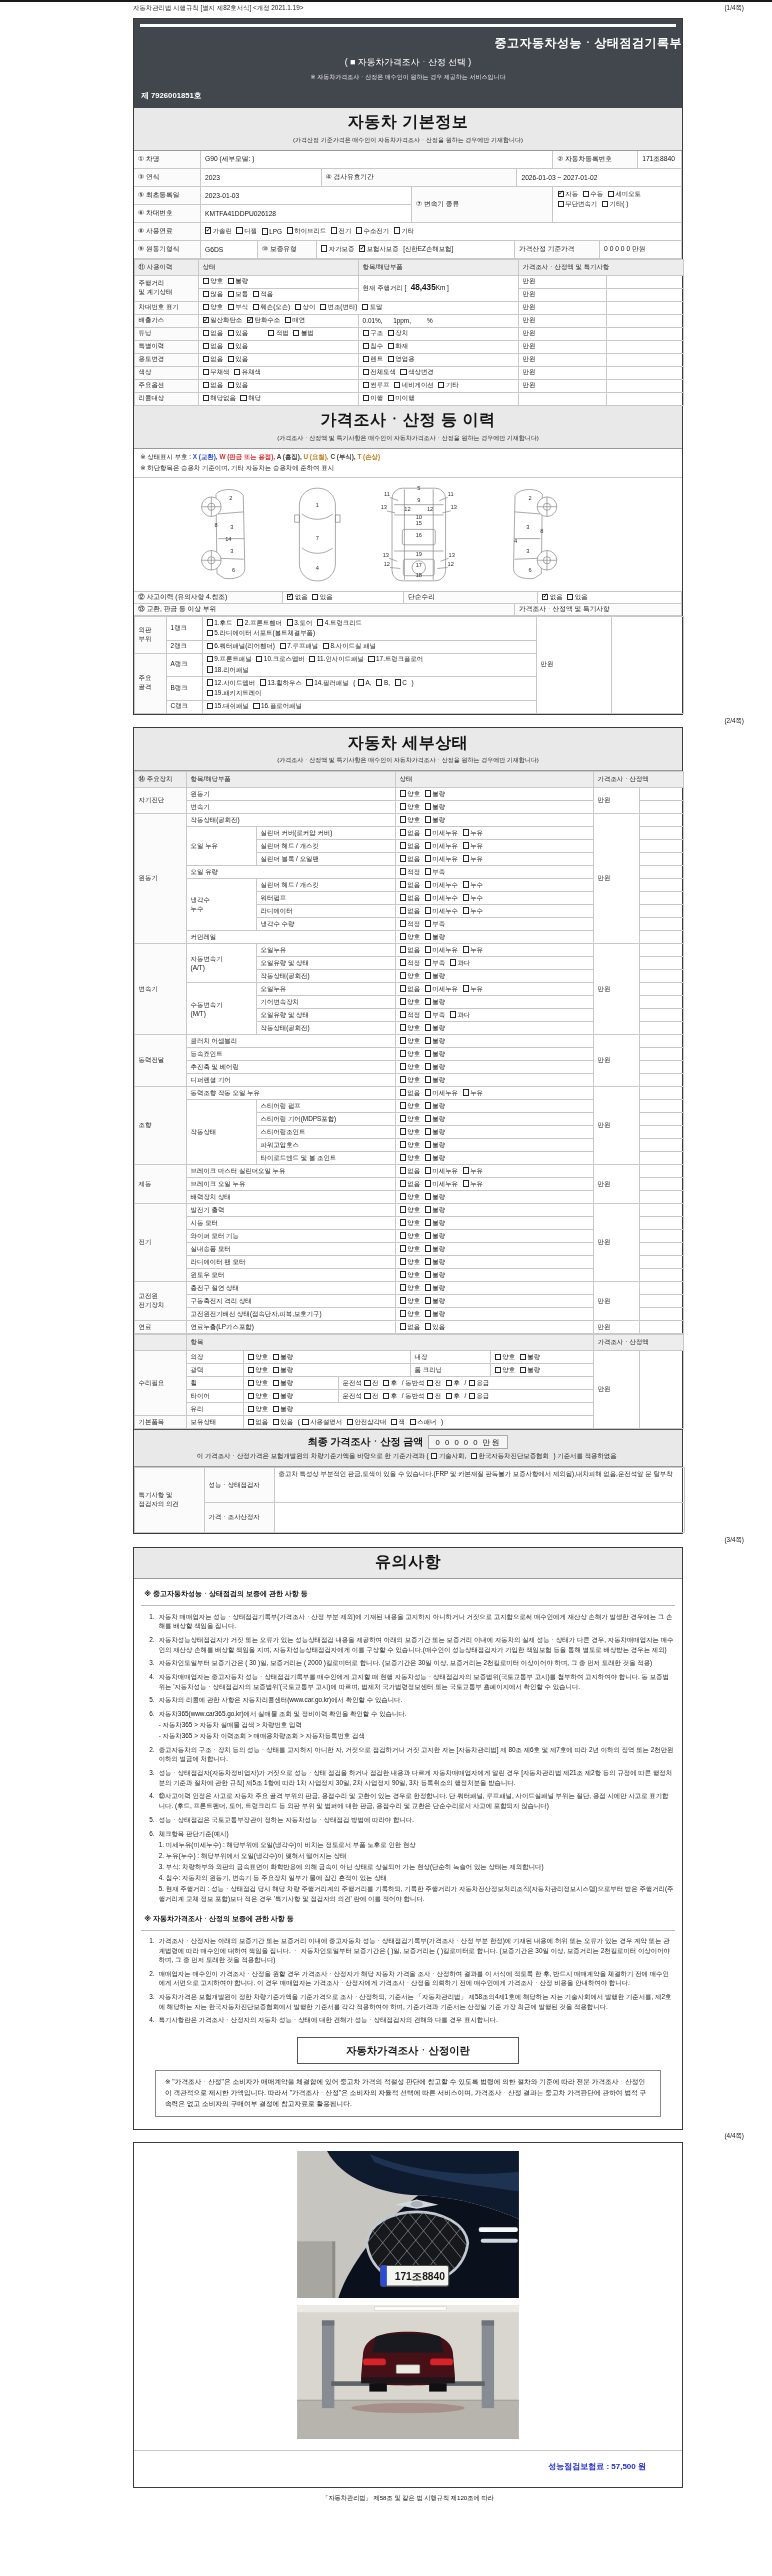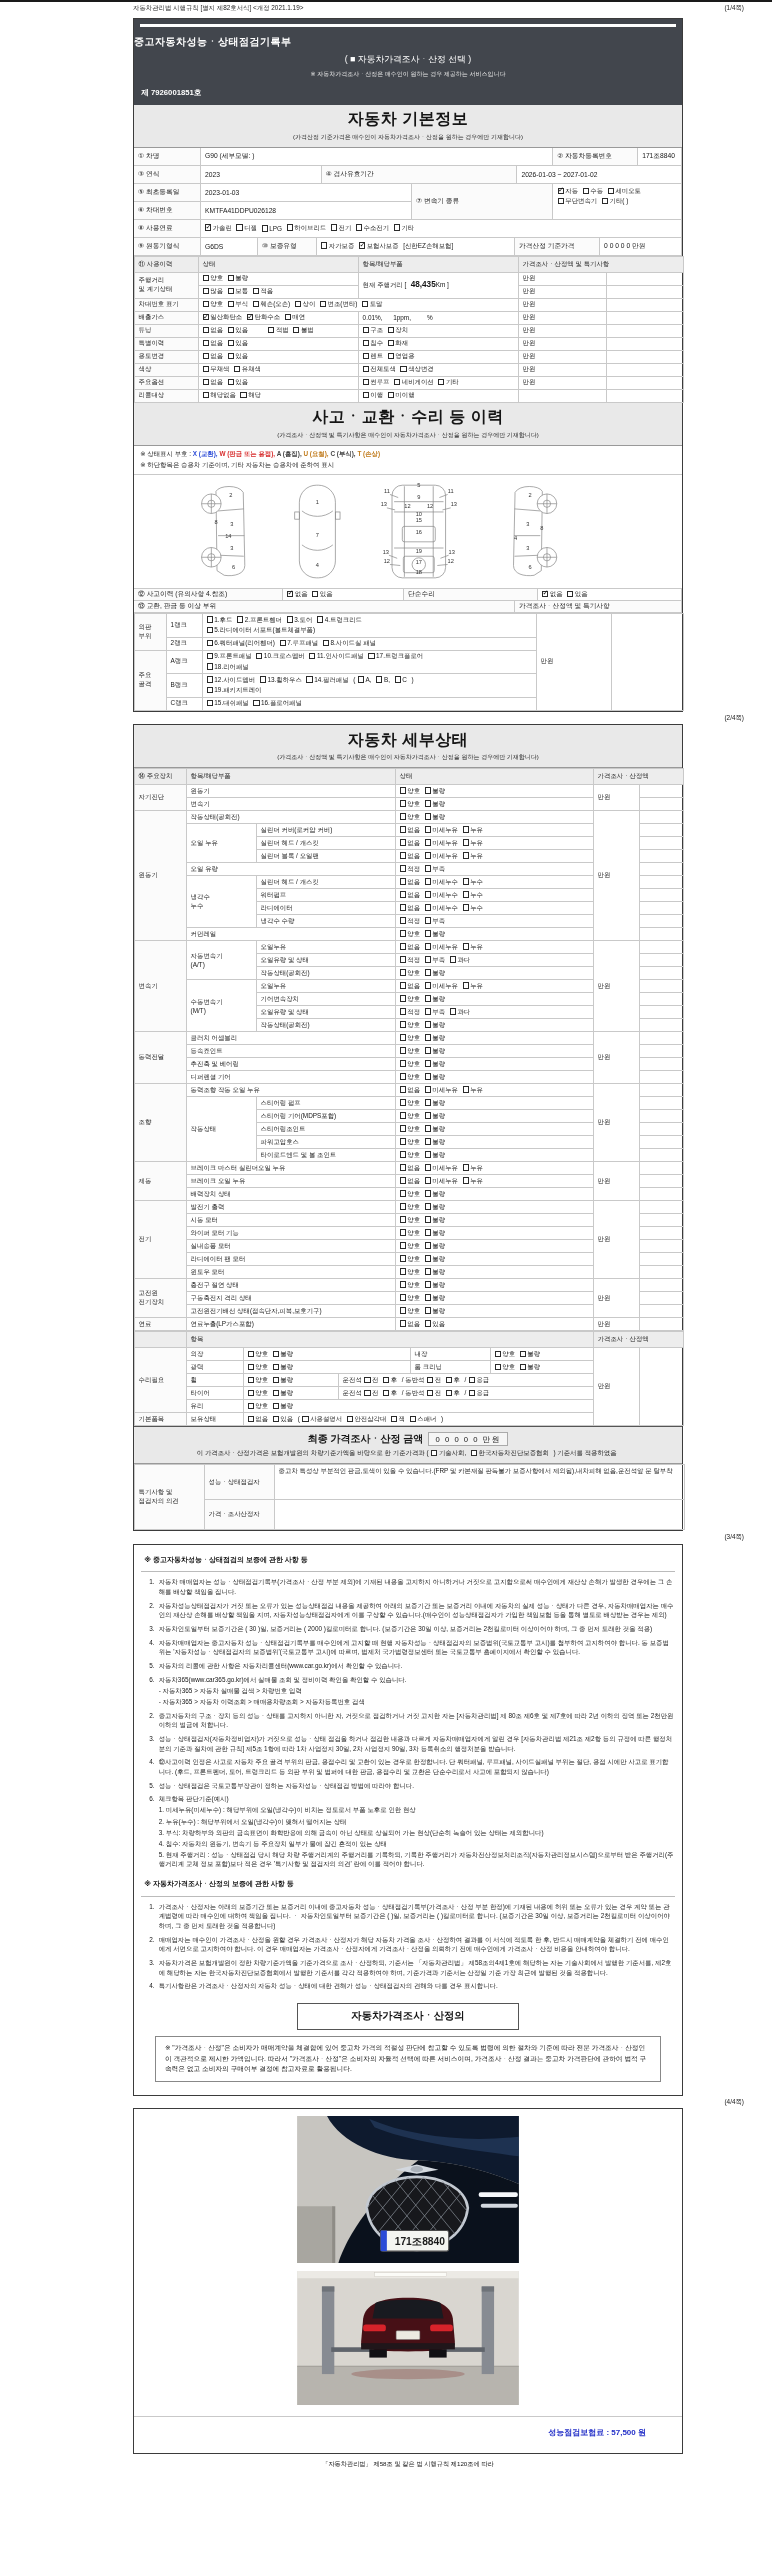--- a/index.html
+++ b/index.html
@@ -4,21 +4,21 @@
 <style>
 *{box-sizing:border-box}
 body{margin:0;width:773px;background:#fff;font-family:"Liberation Sans","DejaVu Sans",sans-serif;color:#151515}
 .topline{height:1.5px;background:#1a1a1a}
 .regline{display:flex;justify-content:space-between;width:611px;margin:2.1px 0 5.2px 133px;font-size:6.4px;color:#222}
 .wrap{margin-left:133px;width:550px}
 .marker-row{width:611px;margin:1.5px 0;text-align:right;font-size:6.4px}
 .pagebox{border:1.5px solid #3b3b3b;margin-bottom:2.1px;background:#fff}
 .darkhead{background:#42464d;color:#fff;padding:4.1px 0 7.2px}
 .wstripe{height:2.6px;background:#fff;margin:1.5px 6.2px 8.2px}
-.dh-title{text-align:left;font-size:10px;font-weight:bold;letter-spacing:0.5px}
+.dh-title{text-align:right;font-size:12px;font-weight:bold;letter-spacing:0.5px}
 .dh-sub{text-align:center;font-size:8.8px;margin-top:5.2px}
 .dh-note{text-align:center;font-size:6px;margin-top:4.1px;color:#e9e9e9}
 .dh-docno{font-size:7.7px;font-weight:bold;margin:8.2px 0 0 7.2px}
 .sechead{background:#e9e9e9;border-bottom:0.5px solid #999;padding:4.6px 3.1px;text-align:center}
 .sh-t{font-size:16px;font-weight:bold;letter-spacing:0.5px}
 .sh-s{font-size:6px;margin-top:2.6px;color:#222}
 .frow{display:flex}
 .btab .frow{min-height:18px}
 .fcol{display:flex;flex-direction:column}
 .fcol .frow{height:18px}
@@ -218,21 +218,21 @@
               <td><span class="opt"><span class="cb"></span><span class="cl">이행</span></span><span class="opt"><span class="cb"></span><span class="cl">미이행</span></span></td>
               <td class="pc"></td>
               <td></td>
             </tr>
           </tbody>
         </table>
       </div>
     <div id="sec-accident">
       <div id="acc-head">
           <div class="sechead">
-            <div class="sh-t">사고ㆍ교환ㆍ수리 등 이력</div>
+            <div class="sh-t">가격조사ㆍ산정 등 이력</div>
             <div class="sh-s">(가격조사ㆍ산정액 및 특기사항은 매수인이 자동차가격조사ㆍ산정을 원하는 경우에만 기재합니다)</div>
           </div>
         </div>
       <div class="notes" id="acc-notes">
           <div><span>※ 상태표시 부호 : </span><span style="color: rgb(43, 75, 215); font-weight: bold;">X (교환), </span><span style="color: rgb(215, 43, 43); font-weight: bold;">W (판금 또는 용접), </span><span style="color: rgb(68, 68, 68); font-weight: bold;">A (흠집), </span><span style="color: rgb(192, 122, 26); font-weight: bold;">U (요철), </span><span style="color: rgb(68, 68, 68); font-weight: bold;">C (부식), </span><span style="color: rgb(192, 122, 26); font-weight: bold;">T (손상) </span></div>
           <div style="margin-top: 2.1px;">※ 하단항목은 승용차 기준이며, 기타 자동차는 승용차에 준하여 표시</div>
         </div>
       <div class="diagwrap">
         <svg id="diag" width="453" height="103" viewBox="0 0 880 200">
           <g fill="none" stroke="#8a8a8a" stroke-width="1.4">
@@ -714,20 +714,23 @@
             </tr>
           </tbody>
         </table>
       </div>
   </div>
 
   <div class="marker-row">(3/4쪽)</div>
 
   <div class="pagebox" id="p3">
     <div id="sec-notices">
+        <div class="sechead">
+          <div class="sh-t">유의사항</div>
+        </div>
         <div class="nbody">
           <div class="nband">※ 중고자동차성능ㆍ상태점검의 보증에 관한 사항 등</div>
           <div class="nitem">
             <div class="nn">1.</div>
             <div class="ntx">
               <div>자동차 매매업자는 성능ㆍ상태점검기록부(가격조사ㆍ산정 부분 제외)에 기재된 내용을 고지하지 아니하거나 거짓으로 고지함으로써 매수인에게 재산상 손해가 발생한 경우에는 그 손해를 배상할 책임을 집니다.</div>
             </div>
           </div>
           <div class="nitem">
             <div class="nn">2.</div>
@@ -814,21 +817,21 @@
             <div class="ntx">
               <div>자동차가격은 보험개발원이 정한 차량기준가액을 기준가격으로 조사ㆍ산정하되, 기준서는 「자동차관리법」 제58조의4제1호에 해당하는 자는 기술사회에서 발행한 기준서를, 제2호에 해당하는 자는 한국자동차진단보증협회에서 발행한 기준서를 각각 적용하여야 하며, 기준가격과 기준서는 산정일 기준 가장 최근에 발행된 것을 적용합니다.</div>
             </div>
           </div>
           <div class="nitem">
             <div class="nn">4.</div>
             <div class="ntx">
               <div>특기사항란은 가격조사ㆍ산정자의 자동차 성능ㆍ상태에 대한 견해가 성능ㆍ상태점검자의 견해와 다를 경우 표시합니다.</div>
             </div>
           </div>
-          <div class="nbox">자동차가격조사ㆍ산정의</div>
+          <div class="nbox">자동차가격조사ㆍ산정이란</div>
           <div class="nboxtext">※ "가격조사ㆍ산정"은 소비자가 매매계약을 체결함에 있어 중고차 가격의 적절성 판단에 참고할 수 있도록 법령에 의한 절차와 기준에 따라 전문 가격조사ㆍ산정인이 객관적으로 제시한 가액입니다. 따라서 "가격조사ㆍ산정"은 소비자의 자율적 선택에 따른 서비스이며, 가격조사ㆍ산정 결과는 중고차 가격판단에 관하여 법적 구속력은 없고 소비자의 구매여부 결정에 참고자료로 활용됩니다.</div>
         </div>
       </div>
   </div>
 
   <div class="marker-row">(4/4쪽)</div>
 
   <div class="pagebox" id="p4">
     <div class="photo-area">
       <svg id="photo1" width="222" height="147" viewBox="0 0 430 285">

